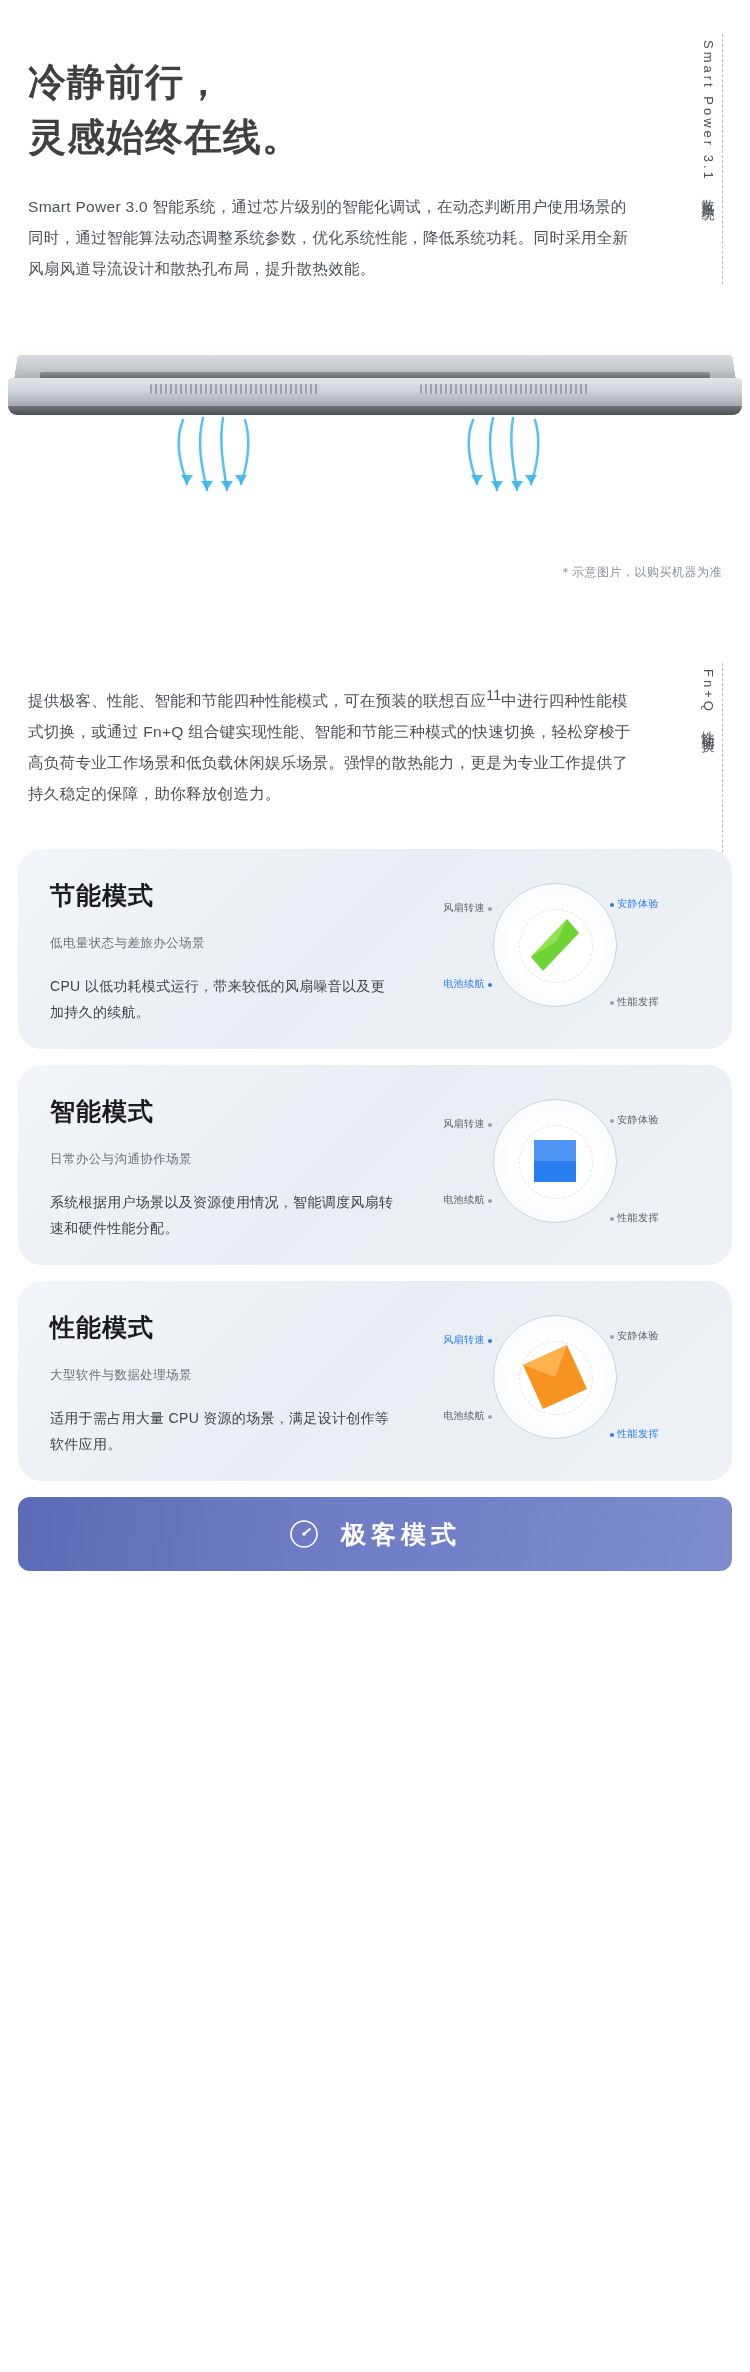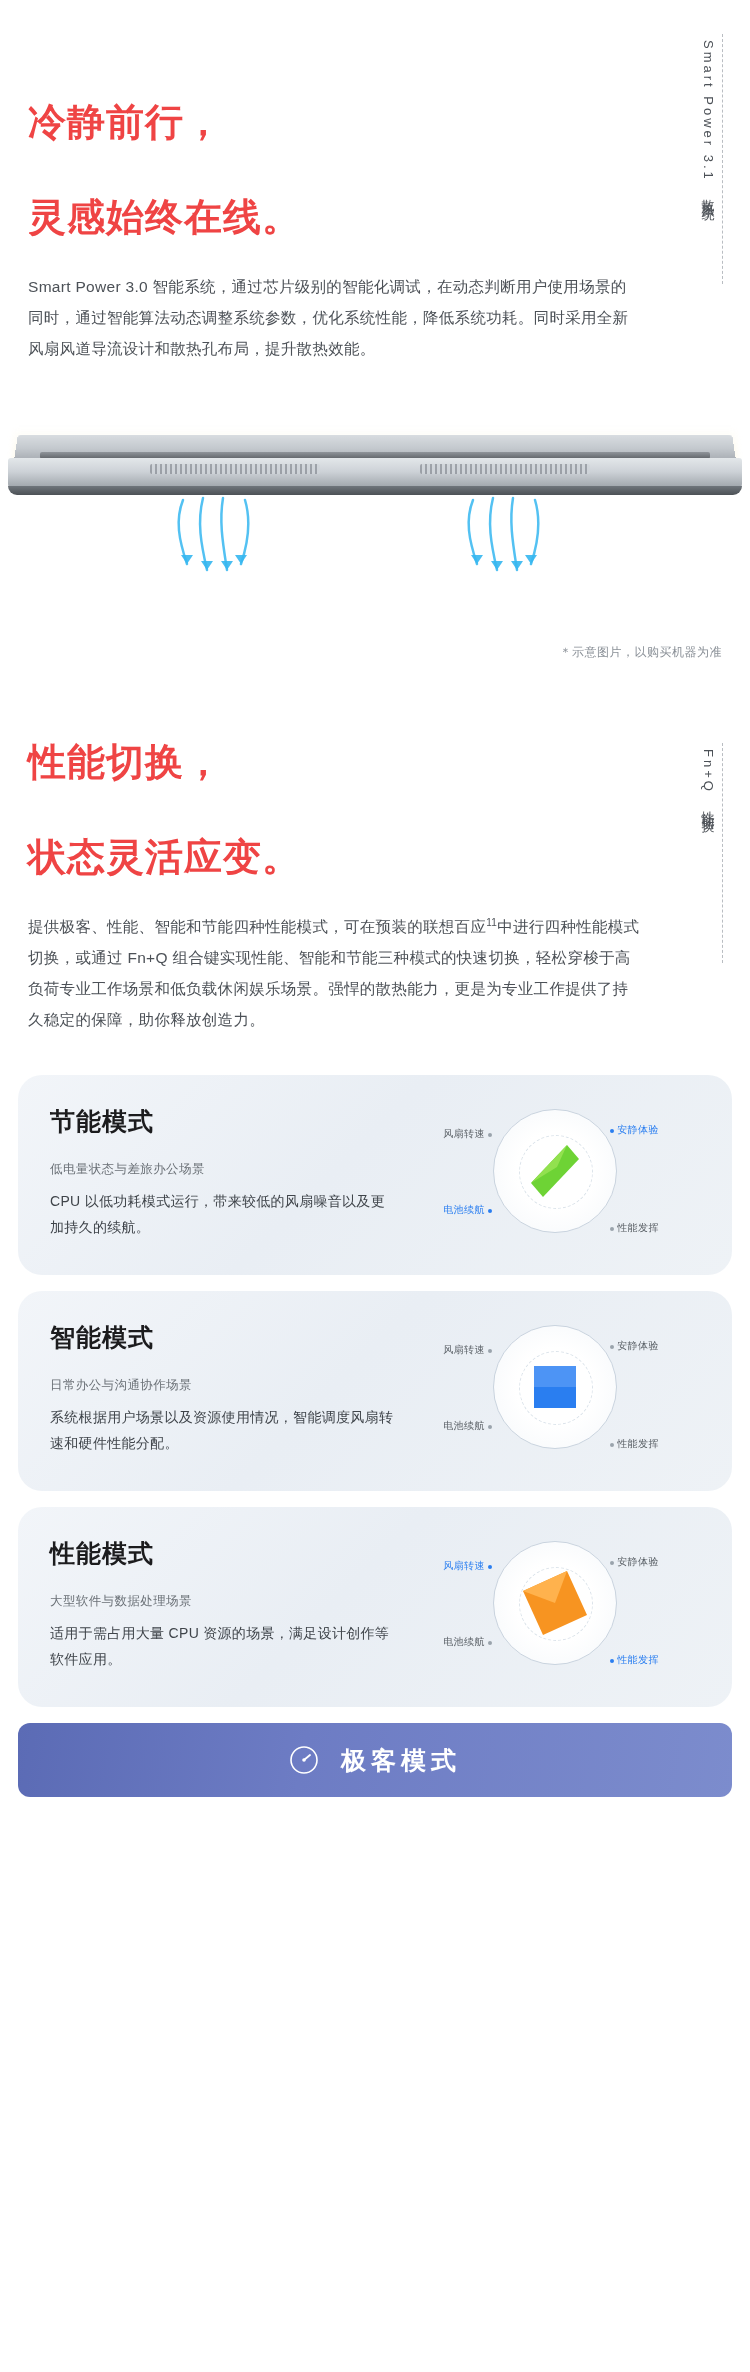--- a/index.html
+++ b/index.html
@@ -10,24 +10,23 @@
   }
   body { width: 750px; height: 2372px; position: relative; overflow: hidden; }
 
   
   .sec1 { position: relative; padding: 0 0 0 0; }
 
   .h1block { padding: 55px 0 0 28px; }
   .h1 {
     font-size: 38px;
     font-weight: bold;
-    color: #ef4444;
+    color: #404040;
     letter-spacing: 1px;
     line-height: 1.45;
-    margin-top: 40px;
   }
   .body-copy {
     padding: 26px 110px 0 28px;
     font-size: 15.5px;
     line-height: 2.0;
     color: #4c5157;
     letter-spacing: 0.3px;
   }
 
   
@@ -131,21 +130,21 @@
     color: #1c1c1e;
     letter-spacing: 1px;
   }
   .card-sub {
     margin-top: 23px;
     font-size: 12.5px;
     color: #6b7177;
     letter-spacing: .4px;
   }
   .card-desc {
-    margin-top: 11px;
+    margin-top: 22px;
     font-size: 14px;
     line-height: 1.85;
     color: #3f444a;
     letter-spacing: .3px;
   }
 
   
   .radar {
     position: absolute;
     right: 26px; top: 34px;
@@ -206,21 +205,21 @@
     gap: 22px;
   }
   .geek-label {
     font-size: 25px;
     font-weight: bold;
     color: #ffffff;
     letter-spacing: 5px;
   }
   .geek svg { display: block; }
 
-  sup { font-size: 10px; vertical-align: super; }
+  sup { font-size: 14px; vertical-align: super; }
 </style>
 </head>
 <body>
 
 <div class="sec1">
 
   <div class="vrule" style="left:722px; top:34px; height:250px;"></div>
   <div class="vlabel" style="left:700px; top:40px; height:210px;">Smart Power 3.1 散热系统</div>
 
   <div class="h1block">
@@ -274,24 +273,20 @@
   </div>
 
   <div class="footnote">＊示意图片，以购买机器为准</div>
 </div>
 
 <div class="sec2">
 
   <div class="vrule" style="left:722px; top:8px; height:220px;"></div>
   <div class="vlabel" style="left:700px; top:14px; height:190px;">Fn+Q 性能切换</div>
 
-  <div class="h1block" style="padding-top:0;">
-    <div class="h1">性能切换，</div>
-    <div class="h1">状态灵活应变。</div>
-  </div>
 
   <div class="body-copy"><span>提供极客、性能、智能和节能四种性能模式，可在预装的联想百应</span><sup>11</sup><span>中进行四种性能模式切换，或通过 Fn+Q 组合键实现性能、智能和节能三种模式的快速切换，轻松穿梭于高负荷专业工作场景和低负载休闲娱乐场景。强悍的散热能力，更是为专业工作提供了持久稳定的保障，助你释放创造力。</span></div>
 
   <div class="cards">
 
     <div class="card">
       <div class="card-inner">
         <div class="card-title">节能模式</div>
         <div class="card-sub">低电量状态与差旅办公场景</div>
         <div class="card-desc">CPU 以低功耗模式运行，带来较低的风扇噪音以及更加持久的续航。</div>

